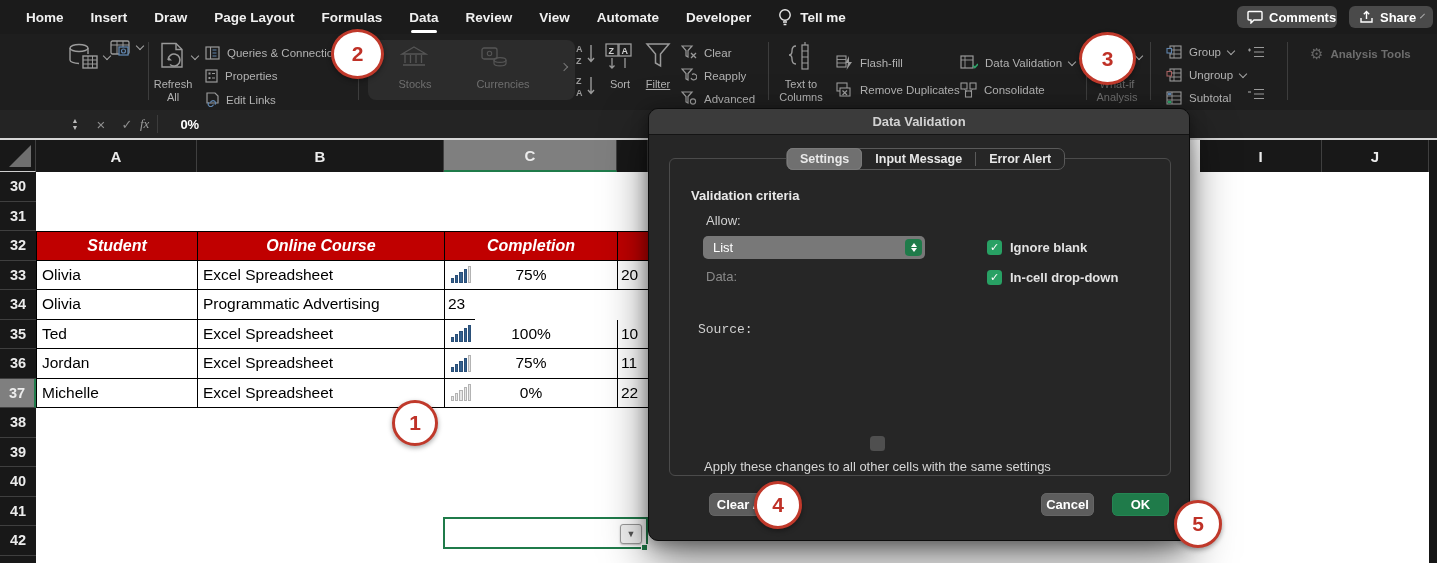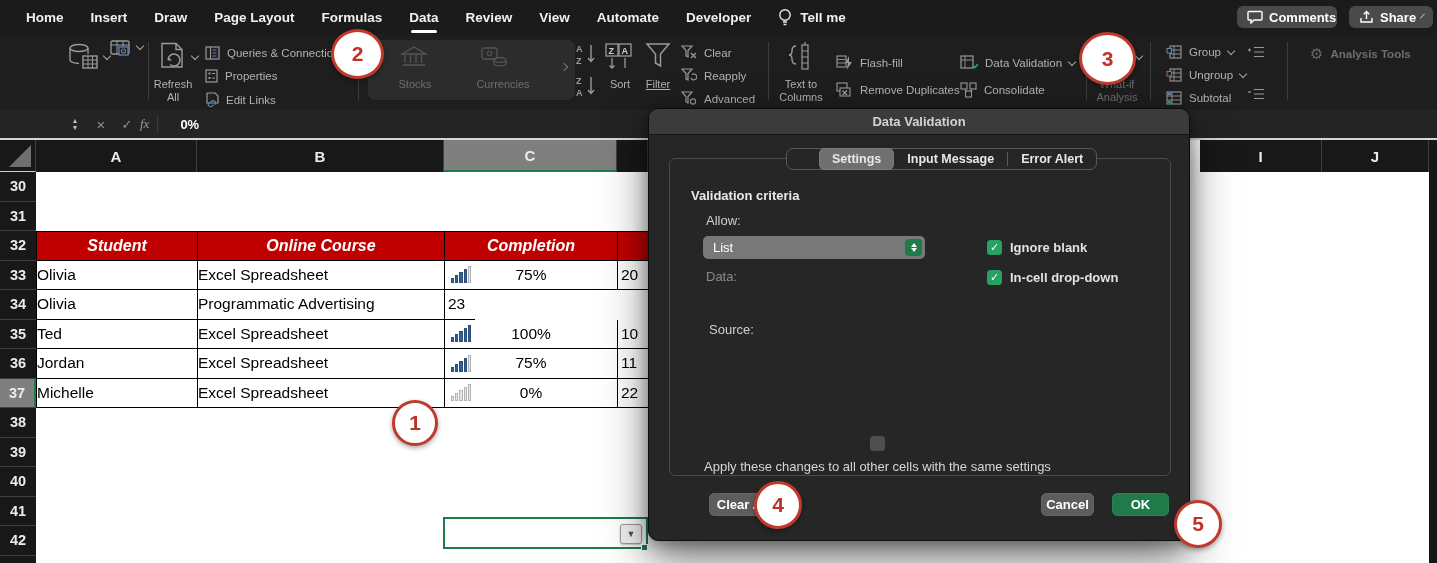--- a/index.html
+++ b/index.html
@@ -45,41 +45,41 @@
   .colh.sel{background:#7f7f7f;border-bottom:2px solid var(--green);}
   .rowhs{position:absolute;left:0;top:32px;width:36px;}
   .row-h{width:36px;height:29.5px;background:var(--hdr-bg);color:#ececec;font-size:14.5px;font-weight:700;
     display:flex;align-items:center;justify-content:center;border-bottom:1px solid #3f3f3f;}
   .row-h.active{background:#7f7f7f;border-right:2px solid var(--green);}
   .rstrip{position:absolute;left:1429px;top:0;width:8px;height:423px;background:#161616;}
   
   .xtable{position:absolute;left:36px;top:91px;width:612px;}
   .t-row{display:flex;height:29.5px;}
   .t-row .c{border-left:1px solid #000;border-bottom:1px solid #000;font-size:15.5px;color:#000;
-    display:flex;align-items:center;background:#fff;overflow:hidden;}
+    display:flex;align-items:center;padding-left:5px;background:#fff;overflow:hidden;}
   .t-row .c1{width:161px;}
   .t-row .c2{width:247px;}
   .t-row .c3{width:173px;position:relative;justify-content:center;padding-left:0;}
   .t-row .c4{width:31px;border-right:none;padding-left:3px;}
   .t-row.thead .c{background:var(--red);color:#fff;font-weight:700;font-style:italic;font-size:16px;justify-content:center;padding-left:0;border-top:1px solid #000;}
   .bars{position:absolute;left:6px;bottom:6px;display:flex;align-items:flex-end;gap:1px;}
   .bars i{width:3.2px;background:#e6e6e6;border:0.5px solid #b3b3b3;}
   .bars i.filled{background:#35618e;border-color:#2a4f78;}
   .selbox{position:absolute;left:443px;top:376.5px;width:205px;height:32.5px;border:2px solid var(--green);}
   .fillhandle{position:absolute;left:641px;top:404px;width:7px;height:7px;background:var(--green);border:1px solid #fff;}
   .dd-btn{position:absolute;left:620px;top:384px;width:22px;height:20px;background:#f1f1f1;border:1px solid #9a9a9a;border-radius:3px;
     color:#555;font-size:9px;display:flex;align-items:center;justify-content:center;box-shadow:0 1px 2px rgba(0,0,0,.25);}
   
   .dialog{position:absolute;left:648px;top:108px;width:542px;height:433px;background:#262626;border:1px solid #0c0c0c;border-radius:10px;
     box-shadow:0 20px 45px rgba(0,0,0,.5),0 4px 16px rgba(0,0,0,.35);z-index:5;}
   .dlg-title{height:26px;background:#3b3b3b;border-radius:9px 9px 0 0;border-bottom:1px solid #141414;
     display:flex;align-items:center;justify-content:center;color:#d2d2d2;font-size:13px;font-weight:700;}
   .groupbox{position:absolute;left:20px;top:49px;width:502px;height:318px;border:1px solid #4b4b4b;border-radius:6px;}
   .tabs{position:absolute;left:137px;top:39px;height:22px;display:flex;align-items:center;background:#262626;
-    border:1px solid #5a5a5a;border-radius:7px;z-index:2;padding-left:32px;}
+    border:1px solid #5a5a5a;border-radius:7px;z-index:2;}
   .tab{color:#e8e8e8;font-size:12.5px;font-weight:700;padding:0 13px;height:22px;display:flex;align-items:center;}
   .tab.active{background:#707070;border-radius:6px;box-shadow:inset 0 0 0 1px #7a7a7a;}
   .tabdiv{width:1px;height:14px;background:#5a5a5a;}
   .dlbl{position:absolute;color:#d0d0d0;font-size:13px;}
   .dlbl.bold{font-weight:700;color:#e9e9e9;}
   .dlbl.dis{color:#8a8a8a;}
   .select{position:absolute;width:222px;height:23px;border-radius:5px;display:flex;align-items:center;font-size:13px;padding-left:10px;}
   .select .stepper{position:absolute;right:3px;top:3px;width:17px;height:17px;border-radius:4px;display:flex;flex-direction:column;align-items:center;justify-content:center;gap:1px;}
   .stepper b{width:0;height:0;border-left:3.5px solid transparent;border-right:3.5px solid transparent;}
   .stepper b.up{border-bottom:4px solid #fff;}
@@ -603,21 +603,21 @@
   <div class="ck" style="left:338px;top:131px;">
     <span class="ckbox checked">✓</span>
     <span>Ignore blank</span>
   </div>
   <div class="dlbl dis" style="left:57px;top:160px;">Data:</div>
   <div class="ck" style="left:338px;top:161px;">
     <span class="ckbox checked">✓</span>
     <span>In-cell drop-down</span>
   </div>
 
-  <div class="dlbl" style="left:60px;top:213px;">Source:</div>
+  <div class="dlbl" style="left:49px;top:213px;font-family:Liberation Mono, monospace;">Source:</div>
 
   <div class="ck normal" style="left:55px;top:327px;">
     <span class="ckbox un"></span>
     <span>Apply these changes to all other cells with the same settings</span>
   </div>
 
   <div class="dbtn" style="left:24px;top:384px;width:68px;margin-left:36px;">Clear All</div>
   <div class="dbtn" style="left:392px;top:384px;width:53px;">Cancel</div>
   <div class="dbtn primary" style="left:463px;top:384px;width:57px;">OK</div>
 </div>

